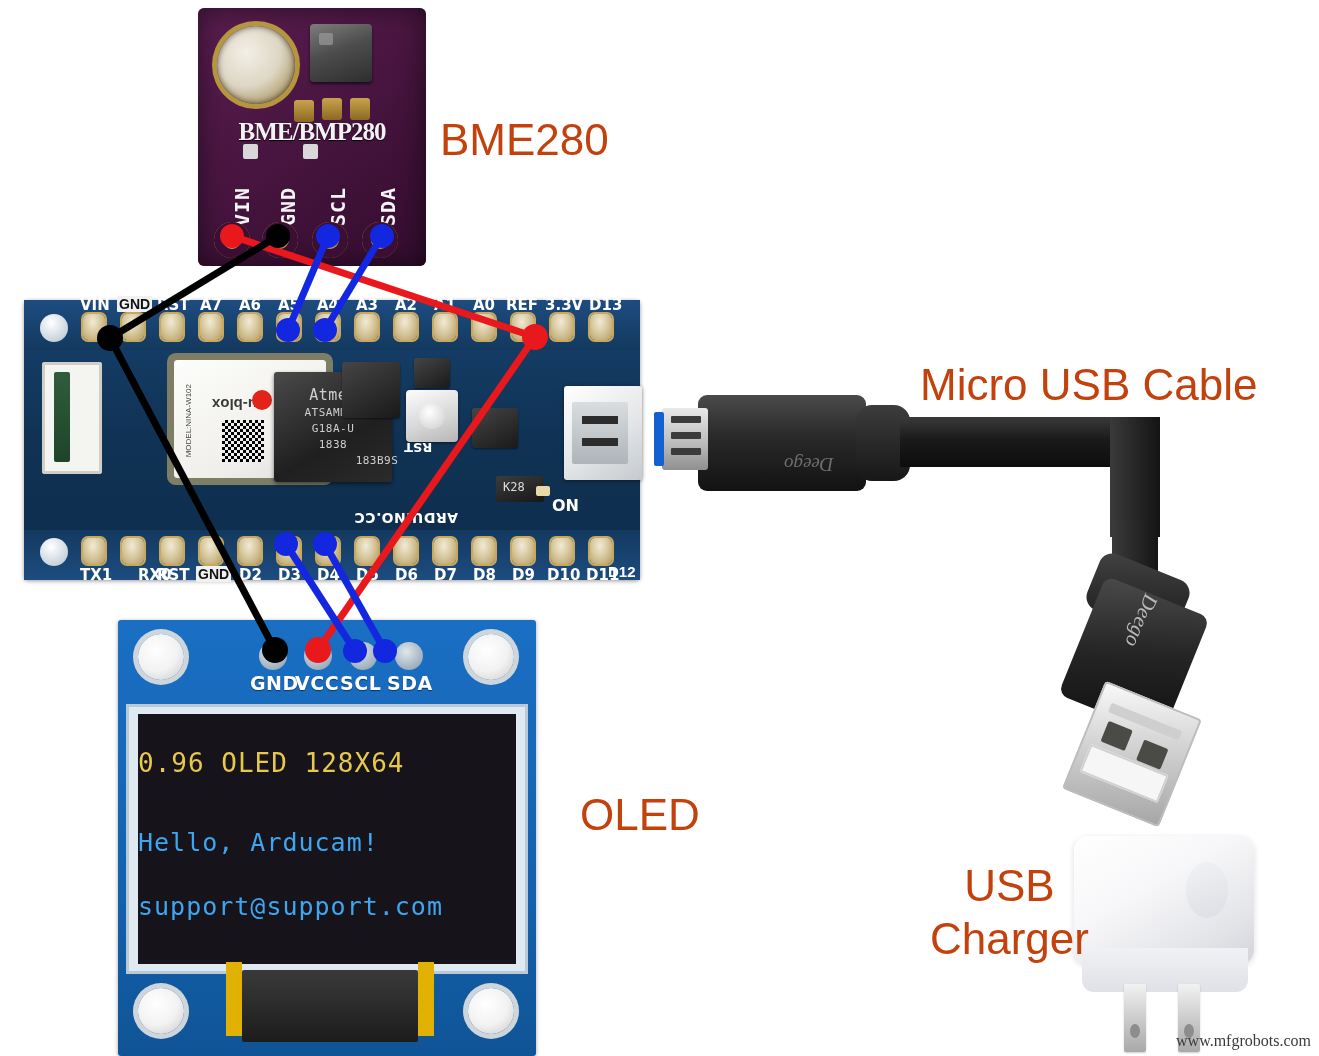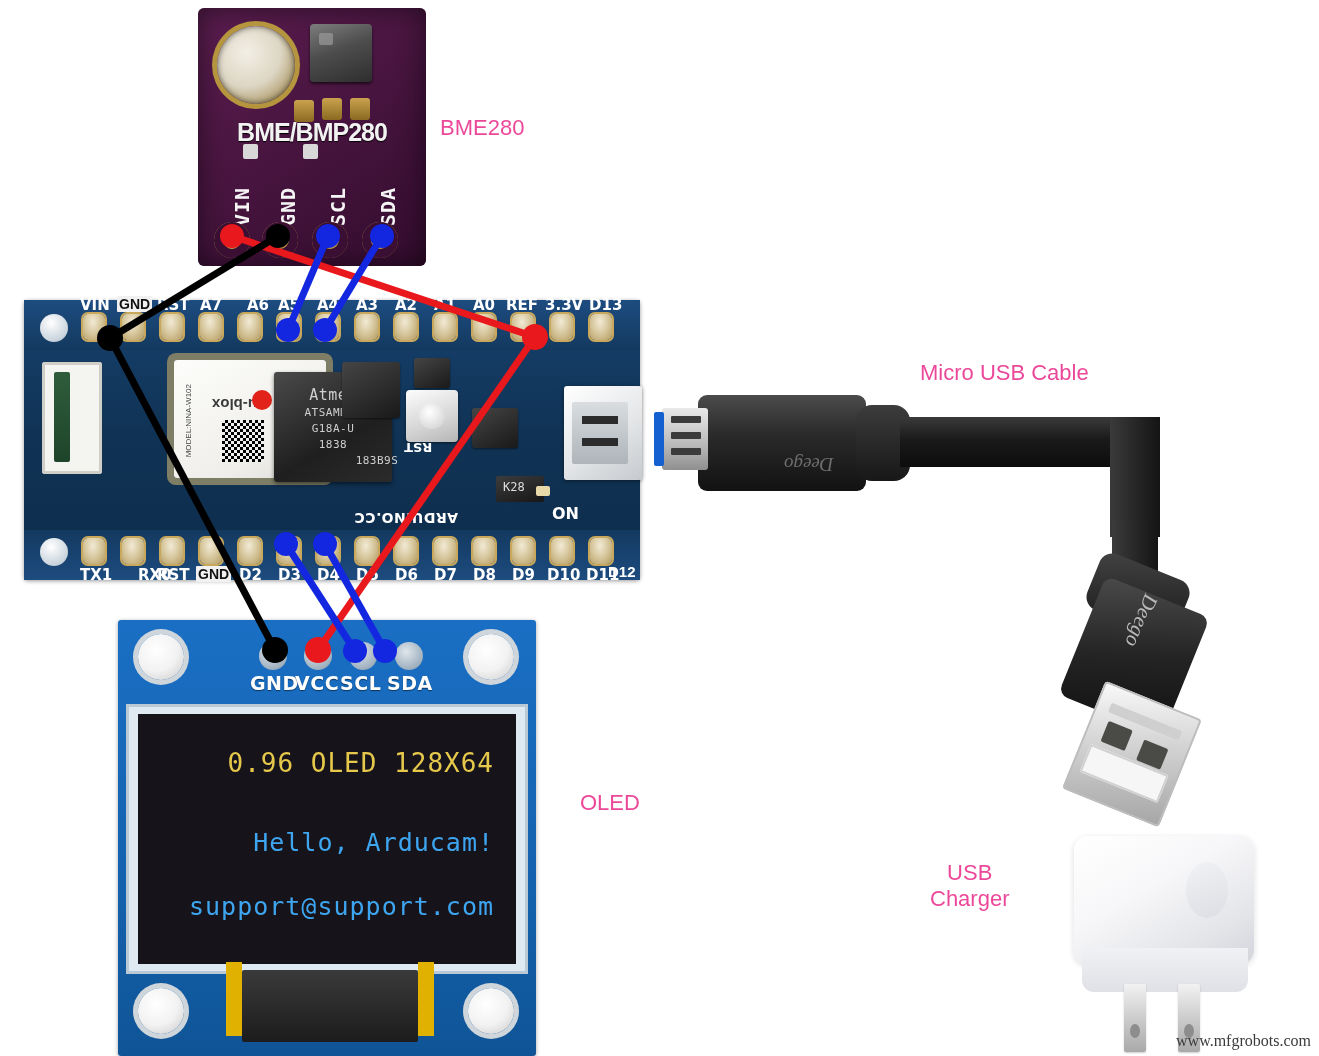--- a/index.html
+++ b/index.html
@@ -20,21 +20,21 @@
   #bme .sensor{position:absolute;left:112px;top:16px;width:62px;height:58px;border-radius:4px;
        background:linear-gradient(160deg,#7d7d7d 0%,#4d4d4d 45%,#2e2e2e 100%);
        box-shadow:0 2px 3px rgba(0,0,0,.6);}
   #bme .sensor:after{content:"";position:absolute;left:9px;top:9px;width:14px;height:12px;
        background:#9a9a9a;border-radius:2px;opacity:.7;}
   #bme .smd{position:absolute;width:20px;height:22px;border-radius:3px;
        background:linear-gradient(180deg,#caa24e,#8a6a21);}
   #bme .wsq{position:absolute;width:15px;height:15px;background:#d8d8d8;border-radius:2px;}
   #bme .silk{position:absolute;left:8px;top:110px;width:212px;text-align:center;
        color:#f2f2f2;font-weight:bold;font-size:25px;letter-spacing:-1px;
-       font-family:Liberation Sans, sans-serif;text-shadow:0 1px 1px #000;}
+       font-family:Liberation Serif, serif;text-shadow:0 1px 1px #000;}
   #bme .pinname{position:absolute;color:#f5f5f5;font-weight:bold;font-size:20px;
        font-family:"DejaVu Sans Mono",monospace;
        transform:rotate(-90deg);transform-origin:left top;letter-spacing:1px;}
   #bme .hole{position:absolute;width:36px;height:36px;border-radius:50%;
        background:radial-gradient(circle at 40% 35%,#e6c77a 0%,#b9923c 55%,#7c5f1f 100%);
        box-shadow:inset 0 0 0 9px #3a0f33;}
 
   
   #nano{position:absolute;left:24px;top:300px;width:616px;height:280px;
         background:linear-gradient(180deg,#17416e 0%,#103355 48%,#0d2c4b 100%);
@@ -87,21 +87,21 @@
         transform:rotate(180deg);font-family:"DejaVu Sans",sans-serif;}
   .usbjack{position:absolute;left:540px;top:86px;width:78px;height:94px;border-radius:3px;
         background:linear-gradient(145deg,#ffffff,#e4e6e8 55%,#c6cace);
         box-shadow:0 1px 4px rgba(0,0,0,.45);}
   .usbjack:before{content:"";position:absolute;left:8px;top:16px;width:56px;height:62px;
         background:linear-gradient(180deg,#d9dde0,#aeb4b9);border-radius:2px;}
   .usbjack:after{content:"";position:absolute;left:18px;top:30px;width:36px;height:8px;background:#2c2c2c;
         box-shadow:0 22px 0 #2c2c2c;}
   .ardcc{position:absolute;left:330px;top:210px;color:#fff;font-size:14px;font-weight:bold;
         transform:rotate(180deg);letter-spacing:.5px;font-family:"DejaVu Sans",sans-serif;}
-  .ontxt{position:absolute;left:528px;top:204px;color:#fff;font-size:16px;font-weight:bold;
+  .ontxt{position:absolute;left:528px;top:196px;color:#fff;font-size:16px;font-weight:bold;
         font-family:"DejaVu Sans",sans-serif;}
   .k28{position:absolute;left:472px;top:176px;width:48px;height:26px;border-radius:2px;
         background:linear-gradient(160deg,#3c3c3c,#171717);}
   .k28:after{content:"K28";position:absolute;left:7px;top:4px;color:#ddd;font-size:12px;
         font-family:"DejaVu Sans Mono",monospace;}
   .led{position:absolute;width:14px;height:10px;border-radius:2px;background:#e8d9a8;}
 
   
   #oled{position:absolute;left:118px;top:620px;width:418px;height:436px;
         background:linear-gradient(180deg,#1a6fc4 0%,#1462ae 60%,#0f5496 100%);
@@ -110,21 +110,21 @@
         background:radial-gradient(circle at 40% 35%,#ffffff 0%,#f2f2f2 52%,#c8c8c8 100%);
         box-shadow:0 0 0 5px #cfd6db;}
   #oled .opad{position:absolute;width:28px;height:28px;border-radius:50%;
         background:radial-gradient(circle at 40% 35%,#dfe6ec,#9fb0bf 70%,#6f8496);}
   #oled .opin{position:absolute;color:#fff;font-weight:bold;font-size:19px;letter-spacing:.5px;
         font-family:"DejaVu Sans",sans-serif;text-shadow:0 1px 1px rgba(0,0,0,.5);}
   #oled .glass{position:absolute;left:8px;top:84px;width:402px;height:270px;
         background:#dfe9f2;box-shadow:inset 0 0 0 3px #b9c9d6;}
   #oled .screen{position:absolute;left:12px;top:10px;width:378px;height:250px;
         background:#16141a;overflow:hidden;}
-  #oled .scr-line{position:absolute;left:0;width:356px;text-align:right;
+  #oled .scr-line{position:absolute;left:0;width:356px;text-align:left;
         font-family:"DejaVu Sans Mono",monospace;letter-spacing:1px;white-space:pre;}
   #oled .ribbon{position:absolute;left:124px;top:350px;width:176px;height:72px;
         background:linear-gradient(180deg,#3a3a3a,#1c1c1c);border-radius:2px;}
   #oled .ribbon:before,#oled .ribbon:after{content:"";position:absolute;top:-8px;width:16px;height:74px;
         background:#e0b100;}
   #oled .ribbon:before{left:-16px;} #oled .ribbon:after{right:-16px;}
 
   
   #cable{position:absolute;left:660px;top:370px;width:560px;height:470px;}
   .mplug-body{position:absolute;left:38px;top:25px;width:168px;height:96px;border-radius:9px;
@@ -170,21 +170,21 @@
         background:linear-gradient(180deg,#f0f1f4,#dfe1e6);}
   .prong{position:absolute;top:148px;width:22px;height:68px;border-radius:2px;
         background:linear-gradient(180deg,#f2f2f2,#c9c9c9 55%,#a9a9a9);box-shadow:0 1px 2px rgba(0,0,0,.2);}
   .prong:after{content:"";position:absolute;left:6px;top:40px;width:10px;height:14px;border-radius:50%;
         background:#8d8d8d;}
 
   
   #wires{position:absolute;inset:0;z-index:35;pointer-events:none;}
 
   
-  .caption{font-size:22px;color:#ec4899;}
+  .caption{font-size:44px;color:#c2410c;}
   .wm{position:absolute;right:8px;bottom:6px;font-family:"Liberation Serif",serif;
       font-size:16px;color:#3b3b3b;}
 </style>
 </head>
 <body>
 
 <div class="stage">
 
   <div id="bme">
     <div class="bigpad"></div>
@@ -224,21 +224,21 @@
     <div class="pin" style="left:410px;top:14px;"></div>
     <div class="pin" style="left:449px;top:14px;"></div>
     <div class="pin" style="left:488px;top:14px;"></div>
     <div class="pin" style="left:527px;top:14px;"></div>
     <div class="pin" style="left:566px;top:14px;"></div>
 
     <div class="pintxt" style="left:56px;top:-4px;">VIN</div>
     <div class="gndbox" style="left:93px;top:-4px;">GND</div>
     <div class="pintxt" style="left:133px;top:-4px;">RST</div>
     <div class="pintxt" style="left:176px;top:-4px;">A7</div>
-    <div class="pintxt" style="left:215px;top:-4px;margin-left:8px;">A6</div>
+    <div class="pintxt" style="left:215px;top:-4px;">A6</div>
     <div class="pintxt" style="left:254px;top:-4px;">A5</div>
     <div class="pintxt" style="left:293px;top:-4px;">A4</div>
     <div class="pintxt" style="left:332px;top:-4px;">A3</div>
     <div class="pintxt" style="left:371px;top:-4px;">A2</div>
     <div class="pintxt" style="left:410px;top:-4px;">A1</div>
     <div class="pintxt" style="left:449px;top:-4px;text-align:center;">A0</div>
     <div class="pintxt" style="left:482px;top:-4px;">REF</div>
     <div class="pintxt" style="left:521px;top:-4px;">3.3V</div>
     <div class="pintxt" style="left:565px;top:-4px;">D13</div>
 

